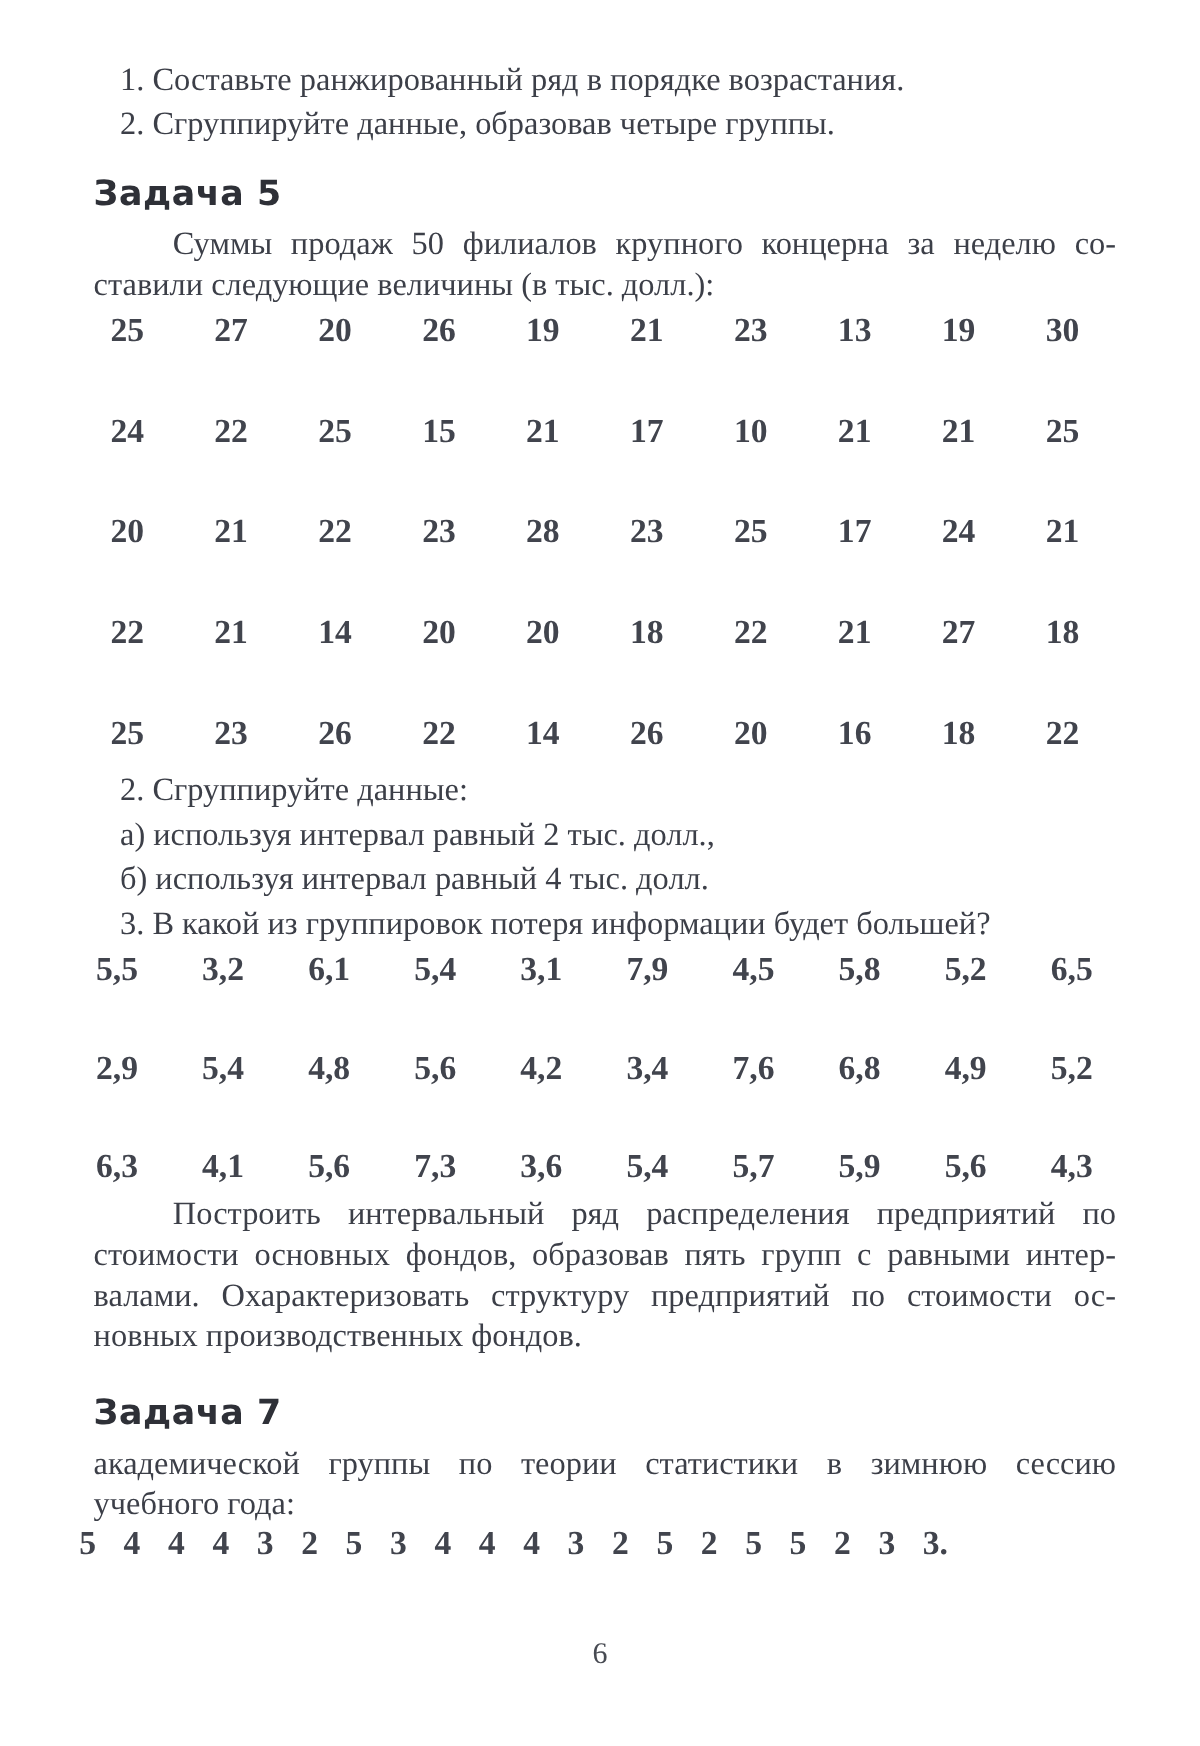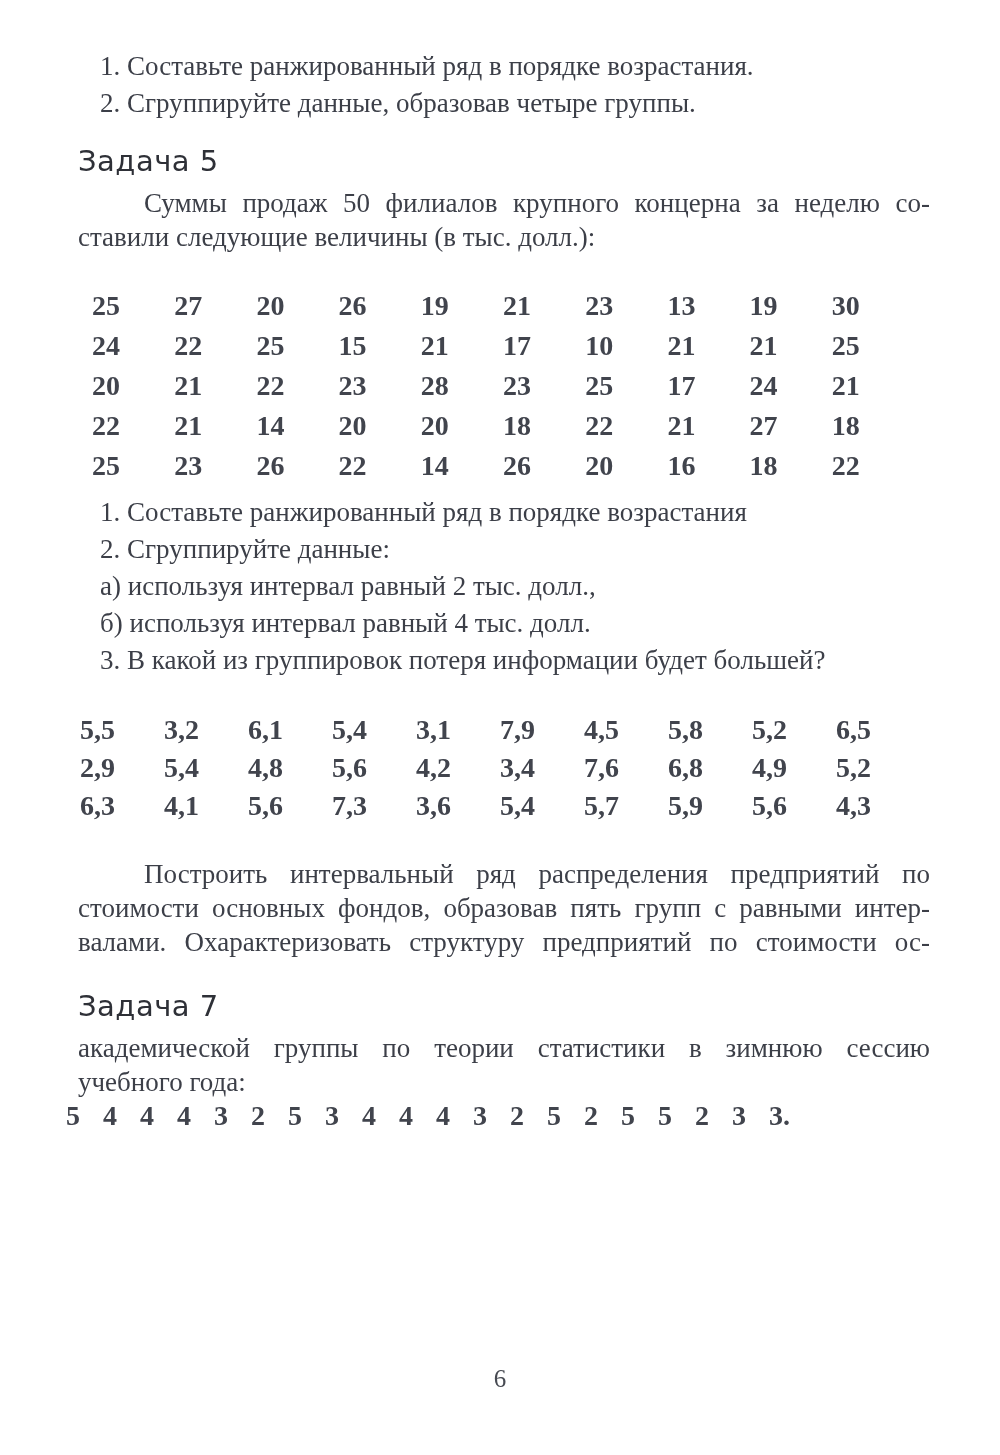--- a/index.html
+++ b/index.html
@@ -19,21 +19,21 @@
   
   .plain-list { margin: 0 0 0 22px; }
   .plain-list .li {
     font-size: 27px;
     line-height: 37px;
     white-space: nowrap;
   }
   
   .task-heading {
     font-family: "DejaVu Sans", "Liberation Sans", sans-serif;
-    font-weight: 400;
+    font-weight: 700;
     font-size: 29px;
     line-height: 34px;
     color: #2e3037;
     letter-spacing: 0.5px;
   }
   
   .para { font-size: 27px; }
   .para .jline {
     line-height: 34px;
     text-align: justify;
@@ -59,21 +59,21 @@
     display: flex;
     gap: 23px;
     margin-left: -12px;
     font-weight: 700;
     font-size: 28px;
     color: #41444d;
     line-height: 34px;
   }
   
   .mt-s  { margin-top: 8px; }
-  .mt-m  { margin-top: 32px; }
+  .mt-m  { margin-top: 2px; gap: 44px; }
   .mt-l  { margin-top: 22px; }
   .mt-xl { margin-top: 30px; }
   
   .page-num {
     position: absolute;
     left: 0; right: 0;
     bottom: 62px;
     text-align: center;
     font-size: 25px;
     color: #474a52;
@@ -143,21 +143,20 @@
     <span class="cell">22</span>
     <span class="cell">14</span>
     <span class="cell">26</span>
     <span class="cell">20</span>
     <span class="cell">16</span>
     <span class="cell">18</span>
     <span class="cell">22</span>
   </div>
 
   <div class="plain-list mt-s">
-    <div class="li">1. Составьте ранжированный ряд в порядке возрастания</div>
     <div class="li">2. Сгруппируйте данные:</div>
     <div class="li">а) используя интервал равный 2 тыс. долл.,</div>
     <div class="li">б) используя интервал равный 4 тыс. долл.</div>
     <div class="li">3. В какой из группировок потеря информации будет большей?</div>
   </div>
 
 
 
   <div class="num-grid decimals mt-m">
     <span class="cell">5,5</span>
@@ -189,20 +188,21 @@
     <span class="cell">5,7</span>
     <span class="cell">5,9</span>
     <span class="cell">5,6</span>
     <span class="cell">4,3</span>
   </div>
 
   <div class="para mt-m">
     <div class="jline indent">Построить интервальный ряд распределения предприятий по</div>
     <div class="jline">стоимости основных фондов, образовав пять групп с равными интер-</div>
     <div class="jline">валами. Охарактеризовать структуру предприятий по стоимости ос-</div>
+    <div class="jline last">новных производственных фондов.</div>
   </div>
 
   <div class="task-heading mt-xl">Задача 7</div>
 
   <div class="para mt-s">
     <div class="jline">академической группы по теории статистики в зимнюю сессию</div>
     <div class="jline last">учебного года:</div>
   </div>
 
   <div class="grades">

